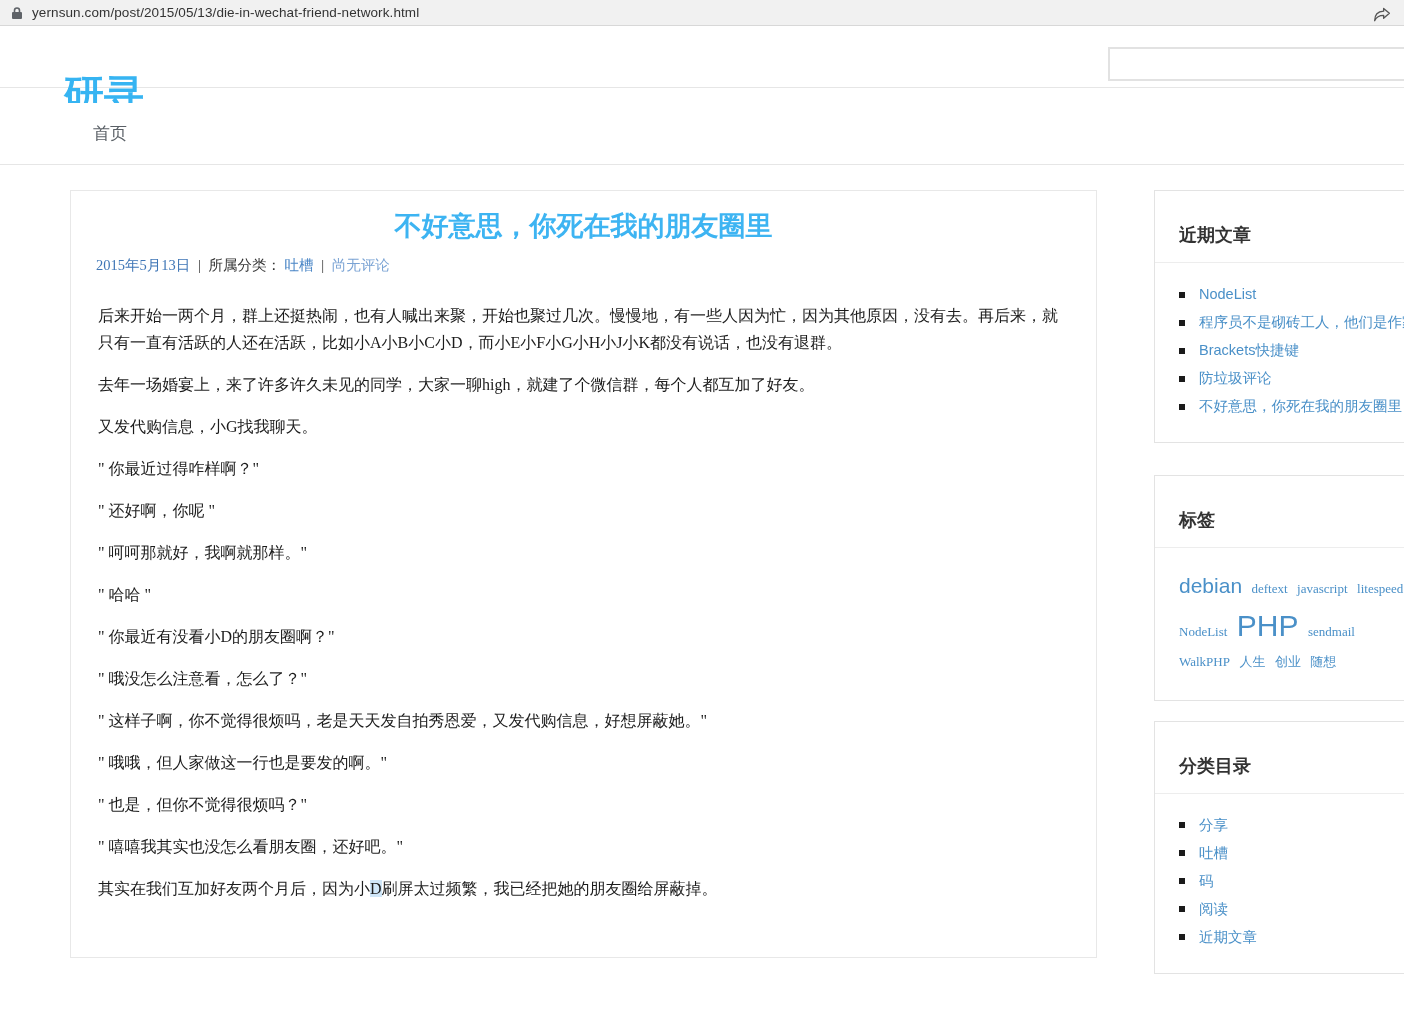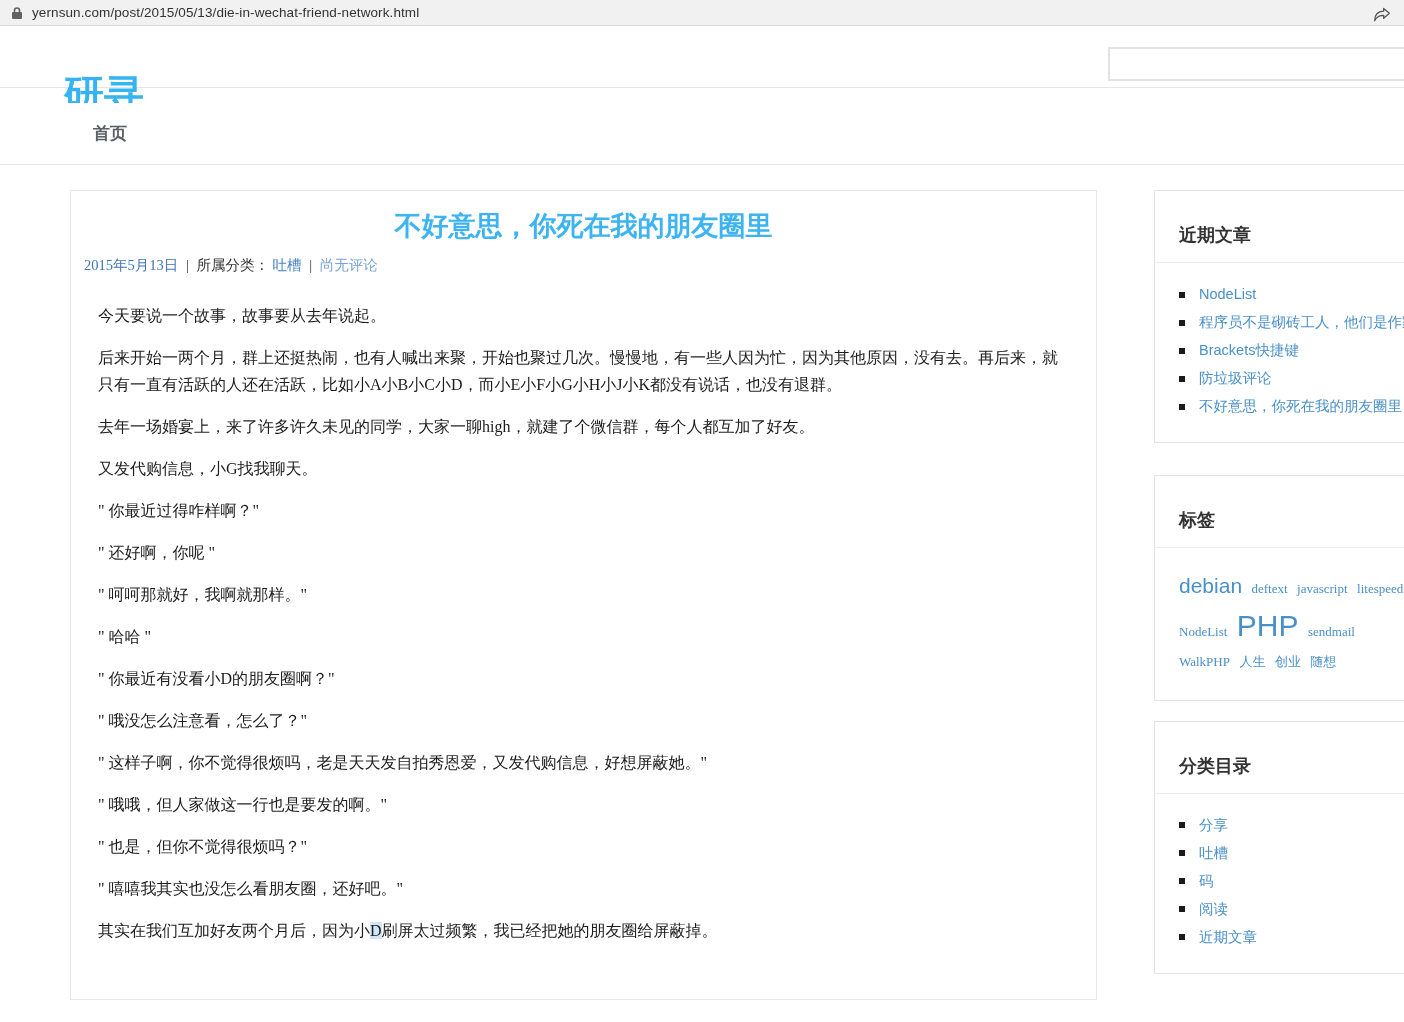--- a/index.html
+++ b/index.html
@@ -29,31 +29,31 @@
     position:absolute;left:1108px;top:15px;width:320px;height:30px;
     border:2px solid #e2e2e2;background:#fff;outline:none;
     font-size:14px;padding:0 8px;box-sizing:content-box;
   }
   
   .nav-bar{
     position:absolute;top:103px;left:0;width:1404px;height:62px;
     background:#fff;border-bottom:1px solid #e6e6e6;box-sizing:border-box;
     display:flex;align-items:center;
   }
-  .nav-item{margin-left:93px;font-size:17px;font-weight:700;color:#5a6066;cursor:pointer;}
+  .nav-item{margin-left:93px;font-size:17px;font-weight:400;color:#5a6066;cursor:pointer;}
   
   .card{
     position:absolute;left:70px;top:190px;width:1027px;box-sizing:border-box;
     background:#fff;border:1px solid #e8e8e8;padding:15px 11px 40px 11px;
   }
   .post-title{
     margin:2px 0 12px 0;text-align:center;
     font-size:27px;font-weight:bold;color:#3db4f2;cursor:pointer;
   }
-  .post-meta{font-size:14.5px;color:#333;margin-left:2px;font-family:"Liberation Serif",serif;}
+  .post-meta{font-size:14.5px;color:#333;margin-left:14px;font-family:"Liberation Serif",serif;}
   .meta-date{color:#3f76b6;}
   .meta-sep{color:#333;padding:0 4px;}
   .meta-link{color:#4a86c6;text-decoration:none;cursor:pointer;}
   .meta-link.light{color:#7aa3d4;}
   .post-body{padding:12px 16px 0 16px;font-family:"Liberation Serif",serif;}
   .post-body p{
     margin:15px 0;font-size:16px;line-height:27px;color:#1c1c1c;
   }
   .hl-char{background:#cfe6f8;}
   
@@ -108,21 +108,20 @@
   <h2 class="post-title">不好意思，你死在我的朋友圈里</h2>
   <div class="post-meta">
     <span class="meta-date">2015年5月13日</span>
     <span class="meta-sep">|</span>
     <span>所属分类：</span>
     <a class="meta-link">吐槽</a>
     <span class="meta-sep">|</span>
     <a class="meta-link light">尚无评论</a>
   </div>
   <div class="post-body">
-    <p>今天要说一个故事，故事要从去年说起。</p>
     <p>后来开始一两个月，群上还挺热闹，也有人喊出来聚，开始也聚过几次。慢慢地，有一些人因为忙，因为其他原因，没有去。再后来，就只有一直有活跃的人还在活跃，比如小A小B小C小D，而小E小F小G小H小J小K都没有说话，也没有退群。</p>
     <p>去年一场婚宴上，来了许多许久未见的同学，大家一聊high，就建了个微信群，每个人都互加了好友。</p>
     <p>又发代购信息，小G找我聊天。</p>
     <p>" 你最近过得咋样啊？"</p>
     <p>" 还好啊，你呢 "</p>
     <p>" 呵呵那就好，我啊就那样。"</p>
     <p>" 哈哈 "</p>
     <p>" 你最近有没看小D的朋友圈啊？"</p>
     <p>" 哦没怎么注意看，怎么了？"</p>
     <p>" 这样子啊，你不觉得很烦吗，老是天天发自拍秀恩爱，又发代购信息，好想屏蔽她。"</p>

